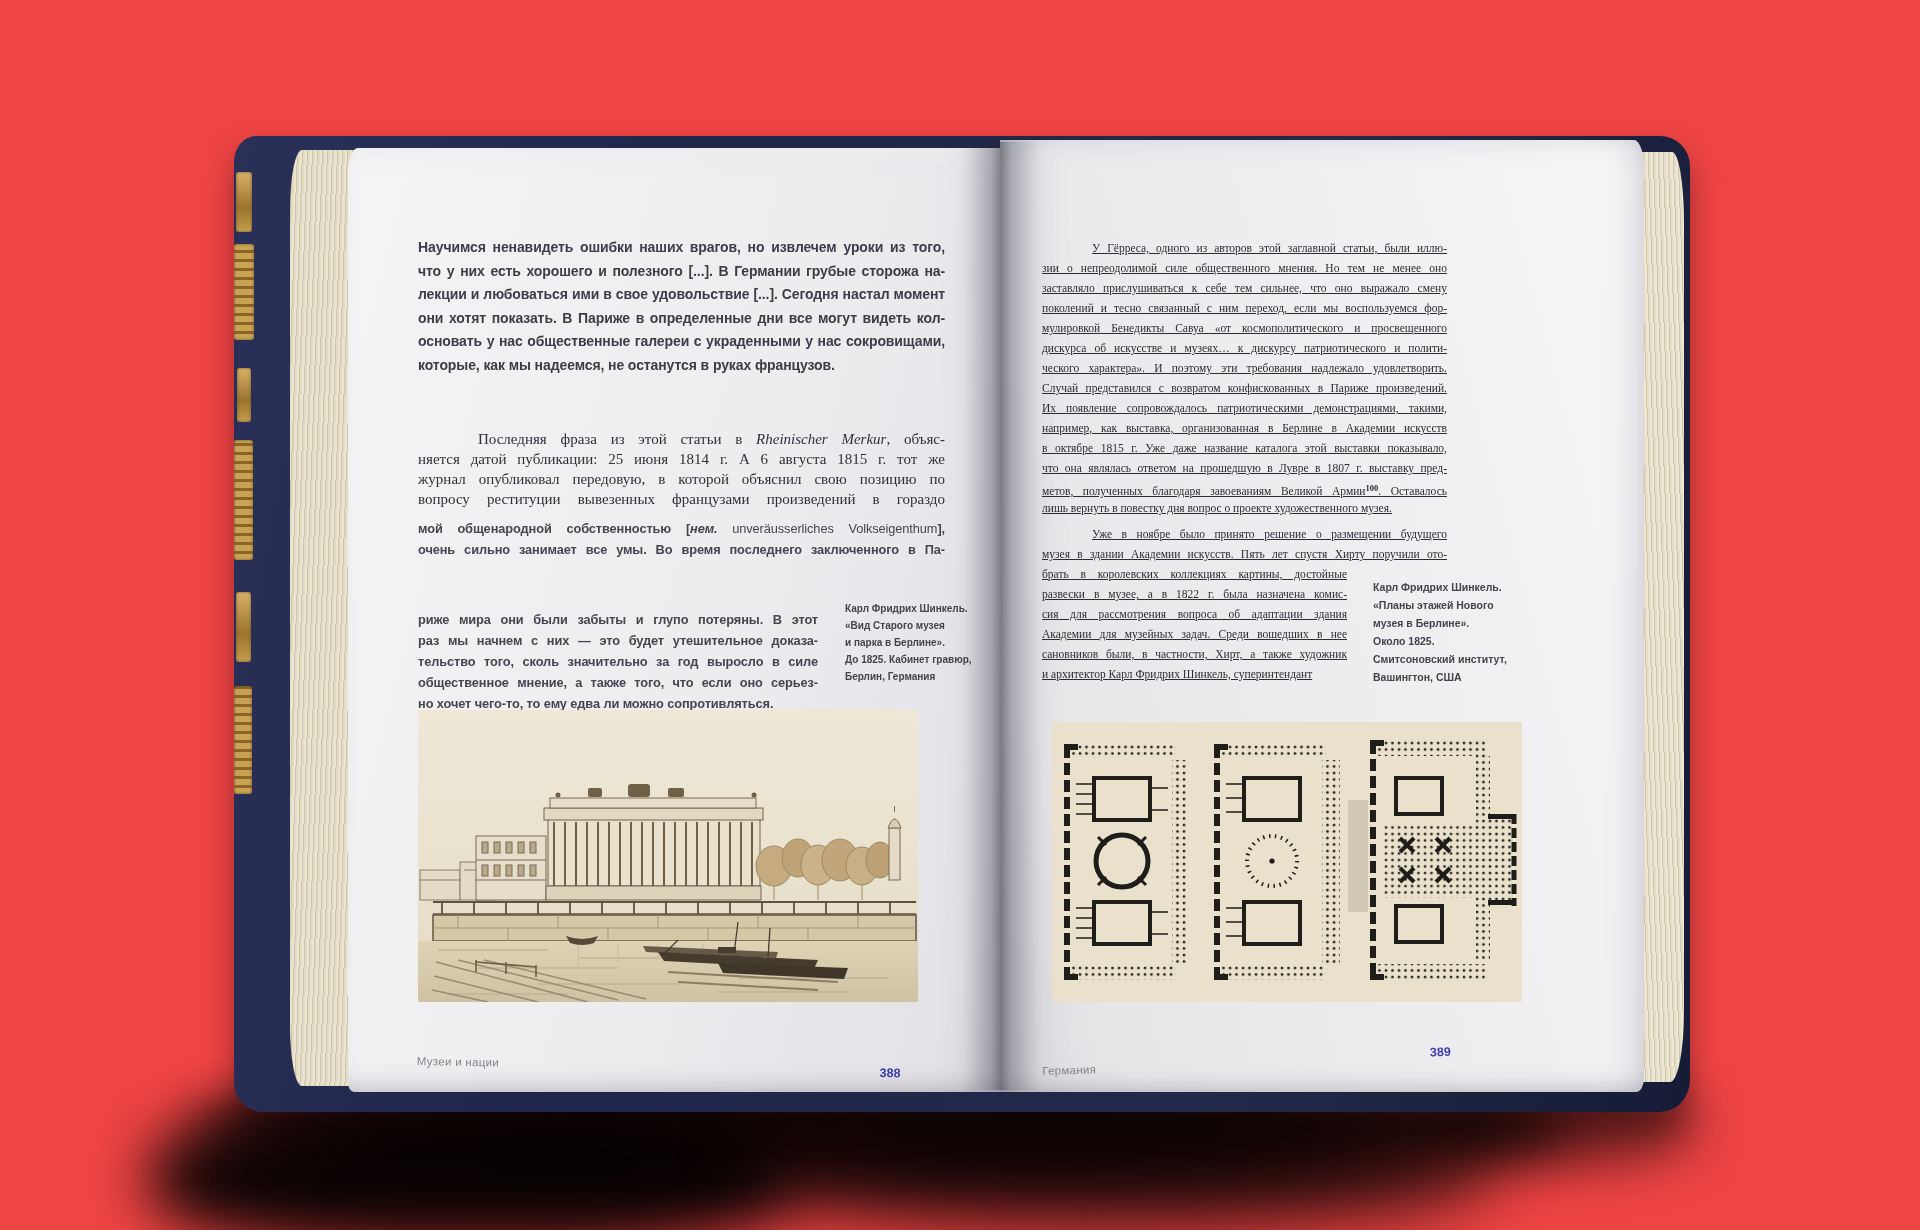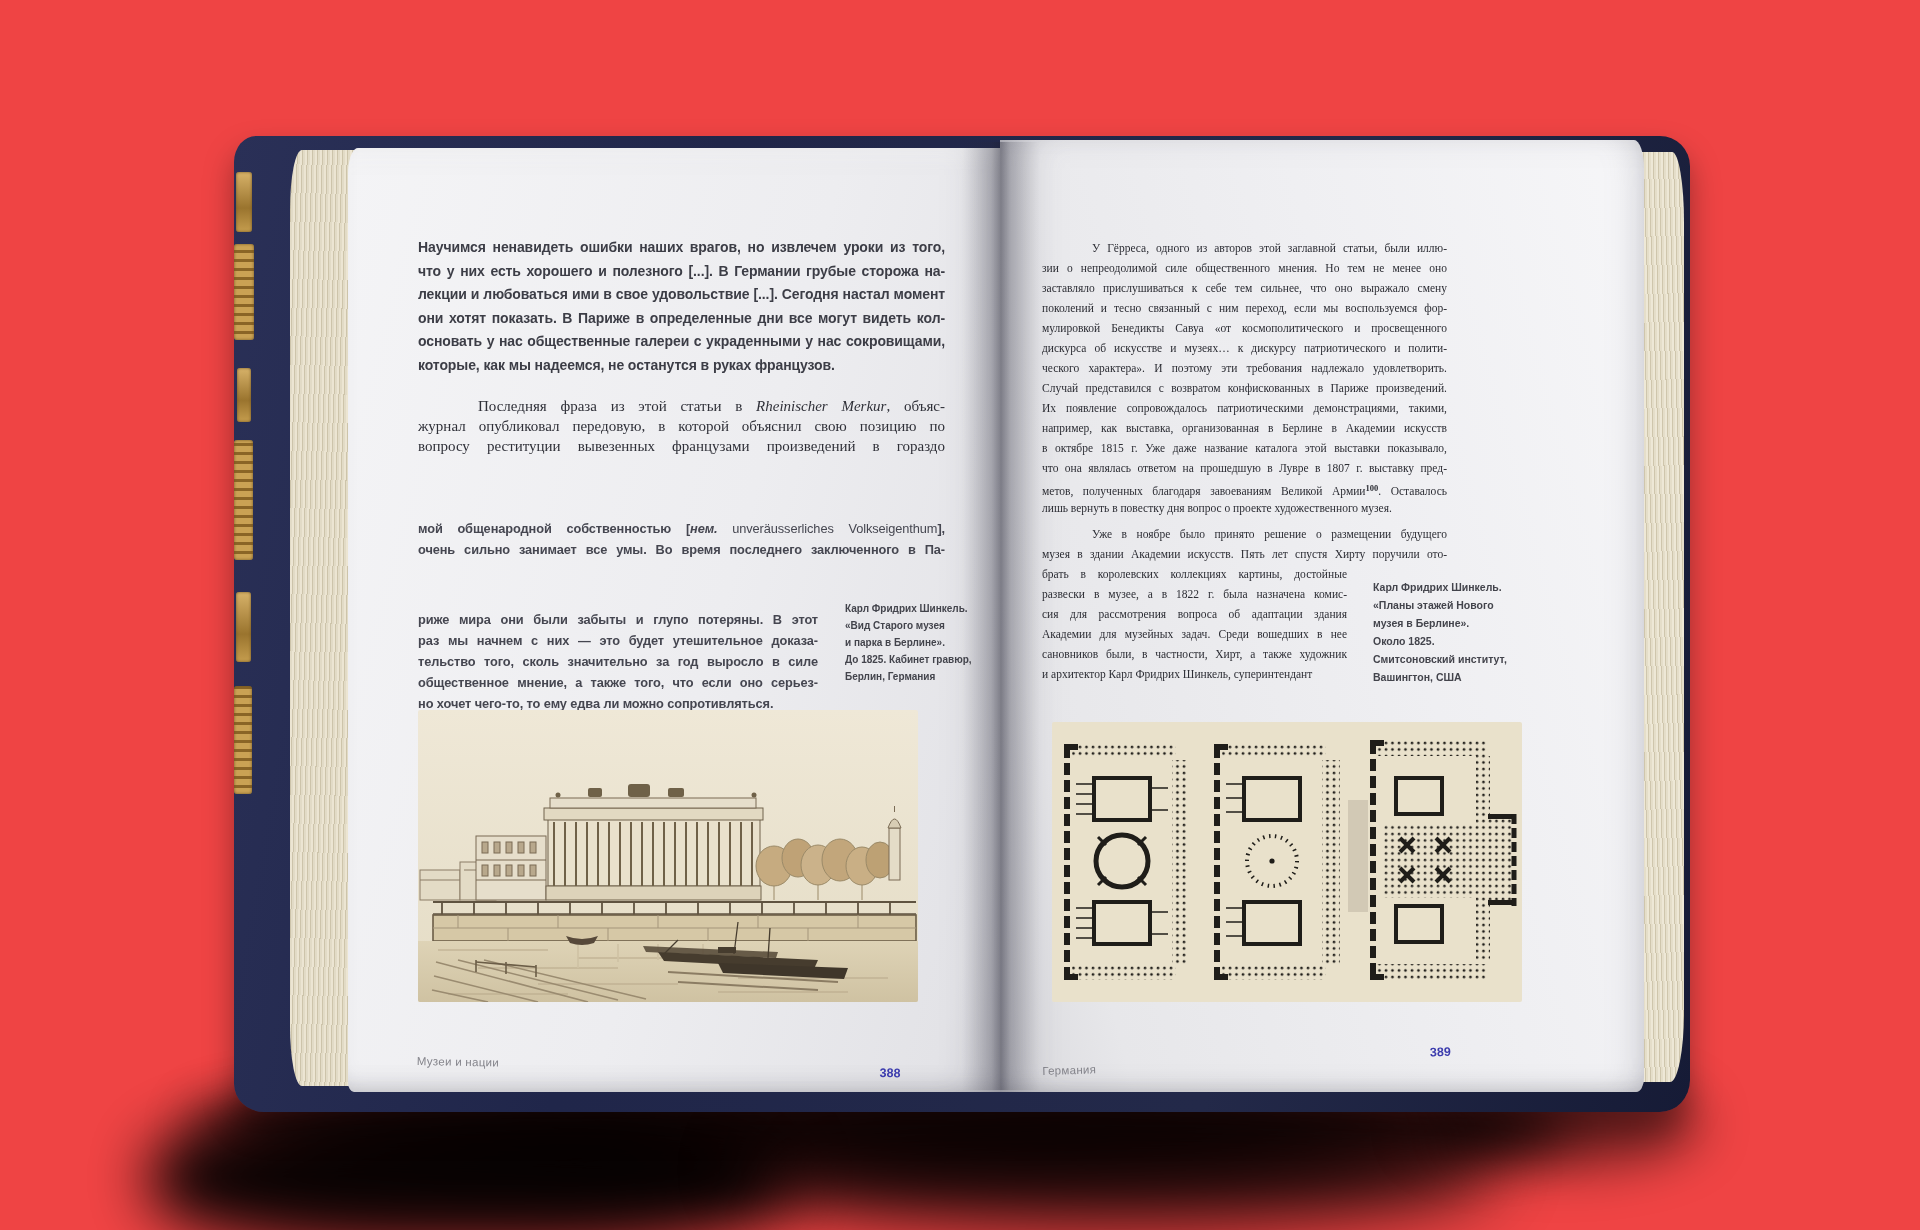--- a/index.html
+++ b/index.html
@@ -59,23 +59,23 @@
   
   .tl{text-align:justify;text-align-last:justify;overflow:hidden;}
   .tl.nj{text-align-last:auto;}
   .qa{font-weight:700;font-size:14px;line-height:23.5px;color:#3c3d46;letter-spacing:-.1px;}
   .qa .tl{height:23.5px;}
   .qc{font-weight:700;font-size:12.8px;line-height:21px;color:#454650;letter-spacing:-.1px;}
   .qc .tl{height:21px;}
   .serif{font-family:"Liberation Serif",serif;color:#2f3038;}
   .sL{font-size:15px;line-height:20px;}
   .sL .tl{height:20px;}
-  .sL .ind{text-indent:60px;}
+  .sL .ind{text-indent:60px;margin-top:33px;}
   .sR{font-size:11.5px;line-height:20px;color:#2c2d34;}
-  .sR .tl{height:20px;}
+  .sR .tl{height:20px;text-decoration:underline;}
   .sR .ind{text-indent:50px;}
   .it{font-style:italic;}
   .de{font-weight:400;}
   .sup{font-size:8.5px;vertical-align:4px;font-weight:700;}
   .cap{font-weight:700;font-size:10px;color:#43444c;}
   .capL{line-height:17px;}
   .capR{font-size:10.5px;line-height:18px;}
   .cap .tl{text-align:left;text-align-last:auto;}
   .flabel{font-size:11.5px;color:#83838a;letter-spacing:.3px;}
   .fnum{font-size:12.5px;font-weight:700;color:#3c3cae;}
@@ -110,20 +110,21 @@
         <div class="tl"><span>Научимся ненавидеть ошибки наших врагов, но извлечем уроки из того,</span></div>
         <div class="tl"><span>что у них есть хорошего и полезного [...]. В Германии грубые сторожа на-</span></div>
         <div class="tl"><span>лекции и любоваться ими в свое удовольствие [...]. Сегодня настал момент</span></div>
         <div class="tl"><span>они хотят показать. В Париже в определенные дни все могут видеть кол-</span></div>
         <div class="tl"><span>основать у нас общественные галереи с украденными у нас сокровищами,</span></div>
         <div class="tl nj"><span>которые, как мы надеемся, не останутся в руках французов.</span></div>
       </div>
 
     <div class="abs serif sL" style="left:70px;top:248px;width:527px;">
         <div class="tl ind"><span>Последняя фраза из этой статьи в </span><span class="it">Rheinischer Merkur</span><span>, объяс-</span></div>
+        <div class="tl"><span>няется датой публикации: 25 июня 1814 г. А 6 августа 1815 г. тот же</span></div>
         <div class="tl"><span>журнал опубликовал передовую, в которой объяснил свою позицию по</span></div>
         <div class="tl"><span>вопросу реституции вывезенных французами произведений в гораздо</span></div>
       </div>
 
     <div class="abs qc" style="left:70px;top:370px;width:527px;">
         <div class="tl"><span>мой общенародной собственностью [</span><span class="it">нем.</span><span> </span><span class="de">unveräusserliches Volkseigenthum</span><span>],</span></div>
         <div class="tl"><span>очень сильно занимает все умы. Во время последнего заключенного в Па-</span></div>
       </div>
 
     <div class="abs qc" style="left:70px;top:433px;width:400px;margin-top:28px;">

